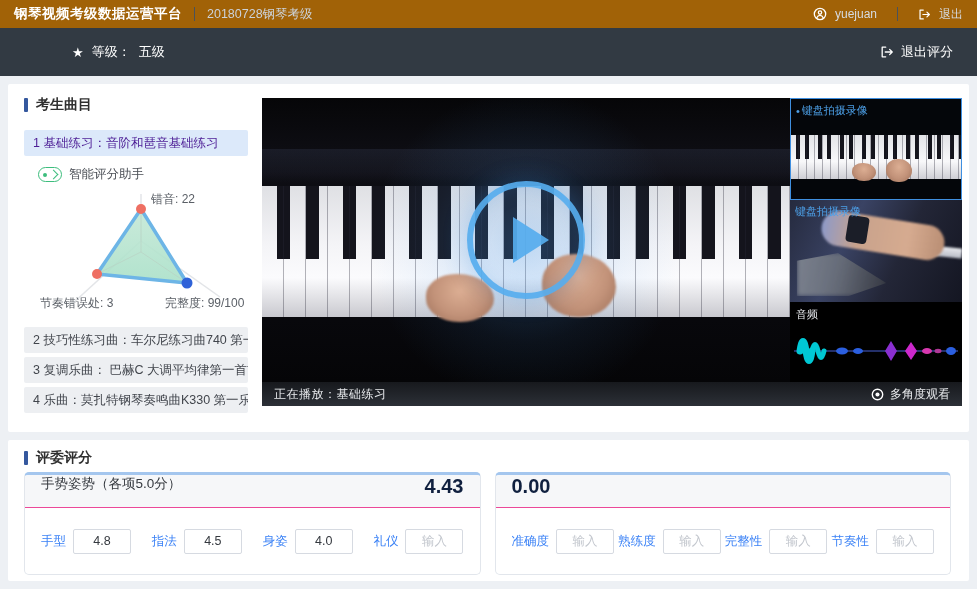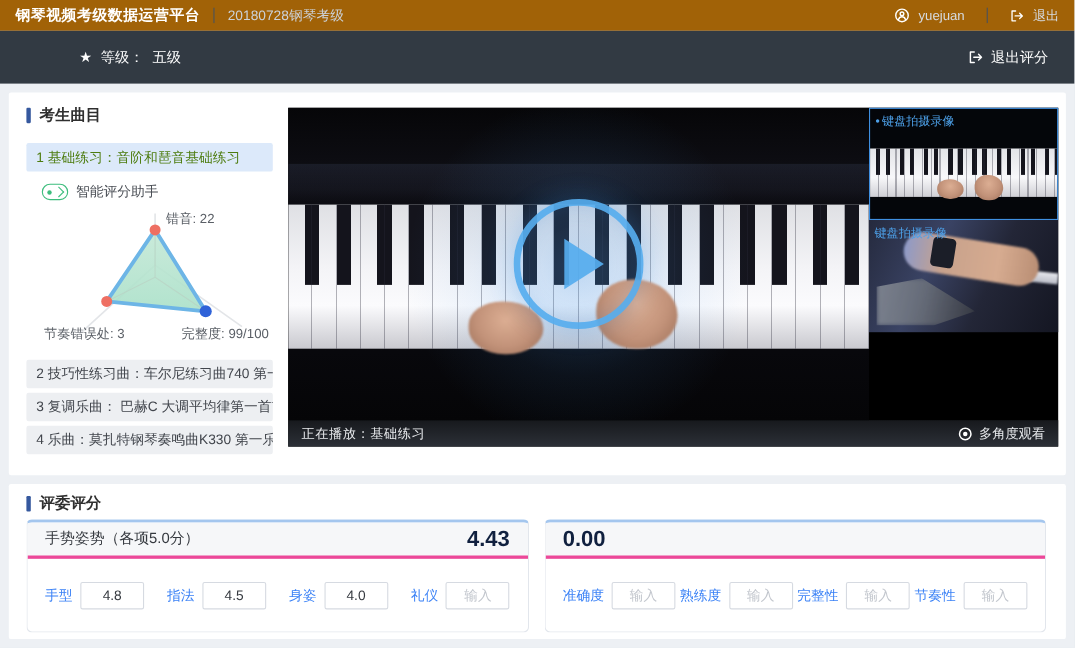--- a/index.html
+++ b/index.html
@@ -28,21 +28,21 @@
   .panel-bottom { top:440px; height:141px; }
   .sec-title { display:flex; align-items:center; gap:8px; font-size:14px; font-weight:700; color:#2f2f2f; }
   .sec-bar { width:4px; height:14px; background:#35589e; border-radius:1px; }
 
   
   .songs { position:absolute; left:16px; top:12px; width:224px; height:330px; }
   .songs .sec-title { position:absolute; left:0; top:0; }
   .song-item { position:absolute; left:0; width:224px; height:26px; line-height:26px; padding:0 9px;
     font-size:12.5px; color:#41454c; background:#edeff2; border-radius:2px; cursor:pointer;
     white-space:nowrap; overflow:hidden; }
-  .song-item.active { background:#dcE9fa; color:#4d7c0f; }
+  .song-item.active { background:#dcE9fa; color:#4c1d95; }
   .assistant { position:absolute; left:14px; top:70px; display:flex; align-items:center; gap:7px;
     font-size:12.5px; color:#4a4e55; }
   .assist-pill { width:24px; height:15px; border:1.5px solid #3dbd7d; border-radius:8px; position:relative; }
   .assist-pill::before { content:""; position:absolute; left:4px; top:4.5px; width:4px; height:4px;
     border-radius:50%; background:#3dbd7d; }
   .assist-pill::after { content:""; position:absolute; right:4px; top:3px; width:6px; height:6px;
     border-right:1.5px solid #3dbd7d; border-top:1.5px solid #3dbd7d; transform:rotate(45deg); }
   .radar-wrap { position:absolute; left:0; top:96px; width:224px; height:130px; }
   .radar-label { position:absolute; font-size:12px; color:#5a5f66; white-space:nowrap; }
   .rl-top { left:127px; top:3px; }
@@ -105,22 +105,22 @@
   .video-bottombar { height:24px; display:flex; align-items:center; justify-content:space-between;
     padding:0 12px; background:linear-gradient(180deg,#17191d,#2c3037); color:#e9ebee; font-size:12px; }
   .now-playing { letter-spacing:.5px; }
   .multi-angle { display:flex; align-items:center; gap:6px; cursor:pointer; }
 
   
   .panel-bottom .sec-title { position:absolute; left:16px; top:9px; }
   .cards { position:absolute; left:16px; right:18px; top:32px; height:103px; display:flex; gap:14px; }
   .score-card { flex:1; border:1px solid #e2e6ec; border-top:3px solid #a4c6ee; border-radius:5px;
     overflow:hidden; display:flex; flex-direction:column; background:#fff; }
-  .card-head { height:33px; background:#f6f7f9; border-bottom:3px solid #ec4899; display:flex;
-    align-items:center; justify-content:space-between; padding:0 16px; }
+  .card-head { height:33px; background:#f6f7f9; border-bottom:1px solid #ec4899; display:flex;
+    justify-content:space-between; padding:0 16px; }
   .card-title { font-size:13.5px; color:#35393f; }
   .card-score { font-size:20px; font-weight:700; color:#10203f; }
   .card-body { flex:1; display:flex; align-items:center; justify-content:space-between; padding:0 16px; }
   .field { display:flex; align-items:center; gap:7px; }
   .field label { font-size:12.5px; color:#3b82f6; white-space:nowrap; }
   .field input { width:58px; height:25px; border:1px solid #d6dae1; border-radius:2px; text-align:center;
     font-size:12.5px; color:#35393f; outline:none; font-family:inherit; background:#fff; }
   .field input::placeholder { color:#c2c6cd; }
 
   svg .wicon { stroke:#fff; fill:none; stroke-width:1.5; stroke-linecap:round; stroke-linejoin:round; }
@@ -248,20 +248,35 @@
           <div class="cam cam2">
             <span class="cam-label">
                 <span>键盘拍摄录像</span>
               </span>
             <div class="floor"></div>
             <div class="keybar"></div>
             <div class="arm"></div>
             <div class="watch"></div>
           </div>
 
+          <div class="audio-box">
+            <span class="audio-label">音频</span>
+            <svg width="172" height="46" viewBox="0 0 172 46">
+              <line x1="4" y1="23" x2="168" y2="23" stroke="#24306a" stroke-width="2"></line>
+              <path d="M10 23 Q13 4 16 23 Q19 42 22 23" fill="none" stroke="#00c8d4" stroke-width="7" stroke-linecap="round"></path>
+              <path d="M22 23 Q25 10 28 23 Q31 36 34 23" fill="none" stroke="#00c8d4" stroke-width="5" stroke-linecap="round"></path>
+              <ellipse cx="52" cy="23" rx="6" ry="3.5" fill="#2b5fe0"></ellipse>
+              <ellipse cx="68" cy="23" rx="5" ry="3" fill="#2b5fe0"></ellipse>
+              <polygon points="95,23 101,13 107,23 101,33" fill="#8a2fd0"></polygon>
+              <polygon points="115,23 121,14 127,23 121,32" fill="#cc28cc"></polygon>
+              <ellipse cx="137" cy="23" rx="5" ry="3" fill="#d838b0"></ellipse>
+              <ellipse cx="148" cy="23" rx="3.5" ry="2.2" fill="#b03898"></ellipse>
+              <ellipse cx="161" cy="23" rx="5" ry="4" fill="#2b5fe0"></ellipse>
+            </svg>
+          </div>
         </div>
       </div>
 
       <div class="video-bottombar">
         <span class="now-playing">正在播放：基础练习</span>
         <span class="multi-angle">
           <span class="icon">
             <svg width="13" height="13" viewBox="0 0 14 14">
                 <circle class="wicon" cx="7" cy="7" r="5.6"></circle>
                 <circle cx="7" cy="7" r="2.2" fill="#fff"></circle>

